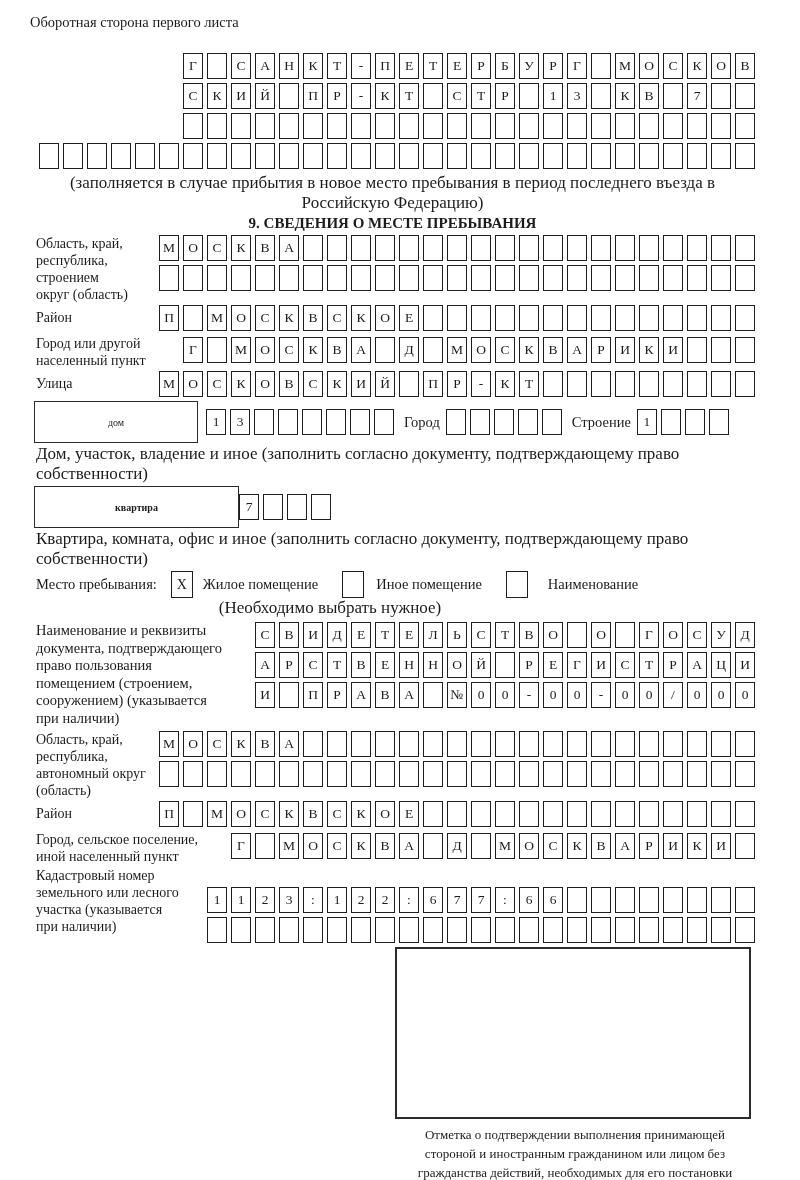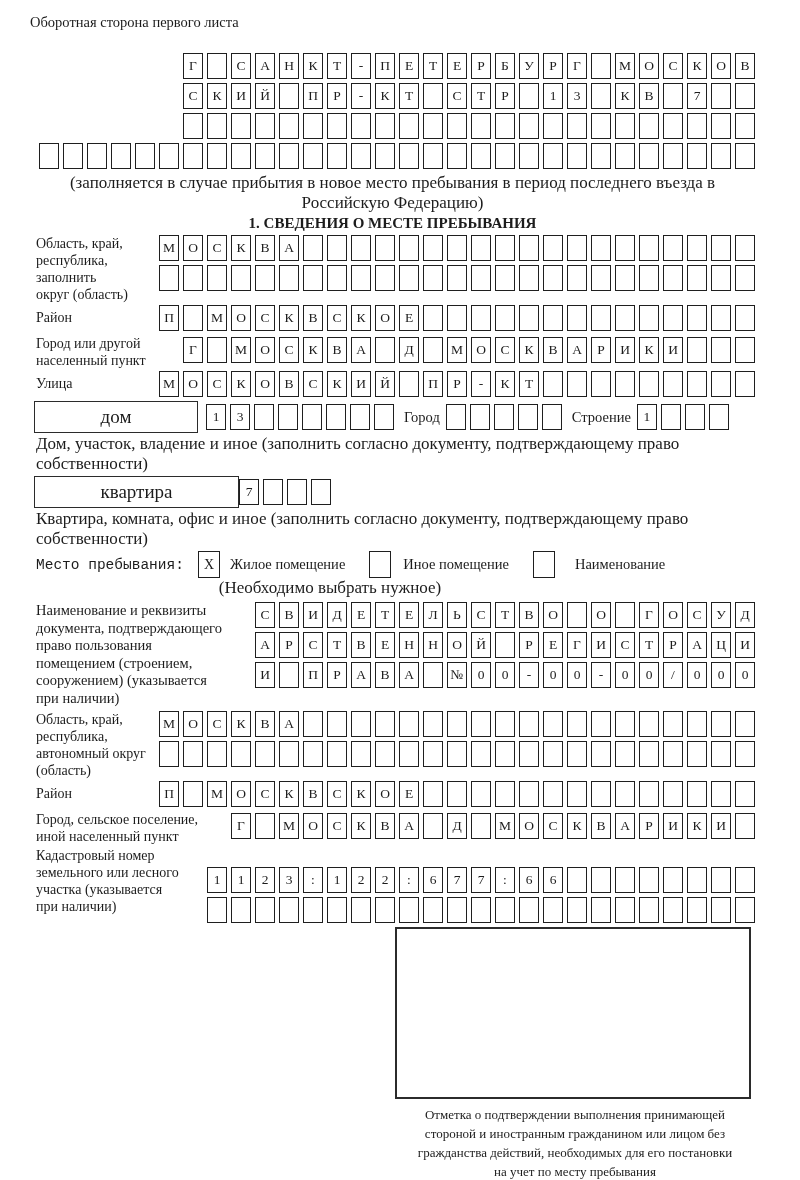--- a/index.html
+++ b/index.html
@@ -40,34 +40,34 @@
   .note1{margin-top:4px;}
   .s2title{margin-top:2px;}
   .region{margin-top:3px;}
   .district{margin-top:2px;}
   .city{margin-top:4px;}
   .city .rows-stack{margin-top:2px;}
   .street{margin-top:2px;}
 
   .house-row{margin-top:4px;display:flex;align-items:center;}
   .named-box{
-    box-sizing:border-box;height:32px;border:1.7px solid #2b2b2b;
-    display:flex;align-items:center;justify-content:center;font-size:19px;
+    box-sizing:border-box;height:42px;border:1.7px solid #2b2b2b;
+    display:flex;align-items:center;justify-content:center;font-size:10px;
   }
   .named-box.house{width:164px;margin-left:4px;}
-  .named-box.apt{width:205px;margin-left:4px;}
+  .named-box.apt{width:205px;margin-left:4px;font-weight:bold;}
   .house-row .cellrow{margin-left:8px;}
   .inline-label{font-size:14.5px;margin-left:10px;}
   .house-row .cellrow.tight{margin-left:6px;}
   .hnote{margin-top:1px;}
   .apt-row{margin-top:2px;display:flex;align-items:center;}
   .anote{margin-top:1px;}
 
   .stay-row{margin-top:2px;display:flex;align-items:center;font-size:14.5px;}
-  .stay-label{margin-left:6px;font-family:Liberation Mono, monospace;}
+  .stay-label{margin-left:6px;}
   .checkbox{
     box-sizing:border-box;width:22px;height:27px;border:1.6px solid #1f1f1f;
     display:flex;align-items:center;justify-content:center;font-size:14px;
   }
   .cb1{margin-left:14px;} .opt1{margin-left:10px;}
   .cb2{margin-left:24px;} .opt2{margin-left:12px;}
   .cb3{margin-left:24px;} .opt3{margin-left:20px;}
   .choose-note{margin-top:0;width:600px;text-align:center;}
 
   .doc{margin-top:4px;}
@@ -207,27 +207,27 @@
       <div class="cell"></div>
       <div class="cell"></div>
       <div class="cell"></div>
       <div class="cell"></div>
       <div class="cell"></div>
       <div class="cell"></div>
       <div class="cell"></div>
     </div>
   <div class="caption center note1">(заполняется в случае прибытия в новое место пребывания в период последнего въезда в Российскую Федерацию)</div>
 
-  <div class="sect-title s2title">1. СВЕДЕНИЯ О МЕСТЕ ПРЕБЫВАНИЯ</div>
+  <div class="sect-title s2title">9. СВЕДЕНИЯ О МЕСТЕ ПРЕБЫВАНИЯ</div>
 
   <div class="fblock region">
     <div class="flabel">
       <div>Область, край,</div>
       <div>республика,</div>
-      <div>заполнить</div>
+      <div>строением</div>
       <div>округ (область)</div>
     </div>
     <div class="rows-stack">
       <div class="cellrow">
           <div class="cell">М</div>
           <div class="cell">О</div>
           <div class="cell">С</div>
           <div class="cell">К</div>
           <div class="cell">В</div>
           <div class="cell">А</div>

